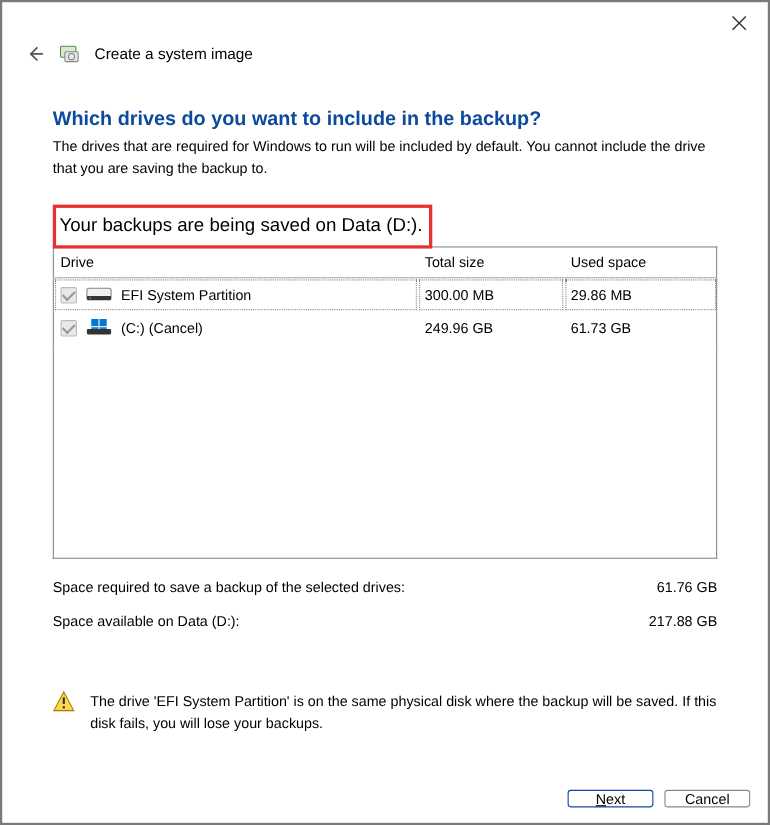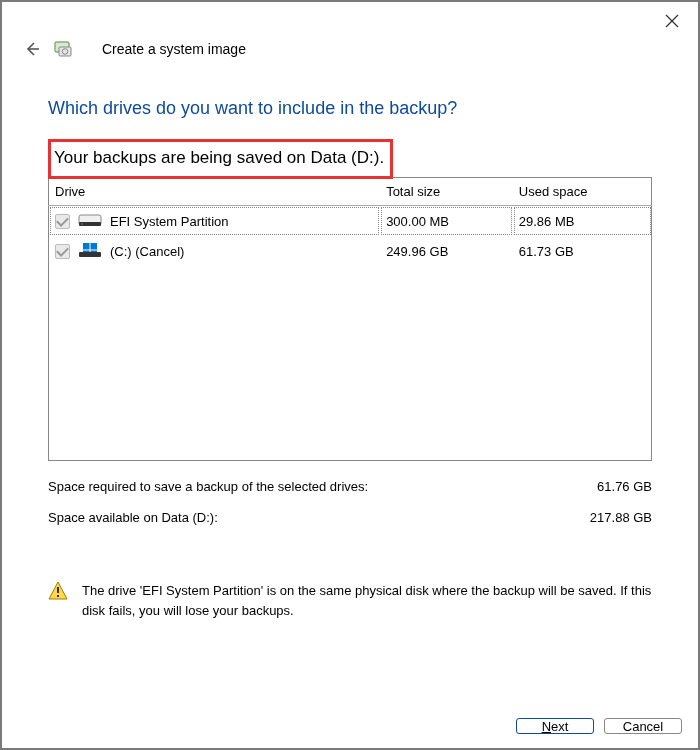--- a/index.html
+++ b/index.html
@@ -47,31 +47,30 @@
       height: 16px;
       cursor: pointer;
     }
     .header-icon {
       width: 18px;
       height: 18px;
     }
     .header-title {
       font-size: 14px;
       color: #000;
-      margin-left: 16px;
     }
     .content {
       padding: 34px 46px 0 46px;
       flex: 1;
     }
     .question {
       font-size: 18px;
       color: #0c4a9e;
-      font-weight: 400;
-      margin-bottom: 20px;
+      font-weight: 700;
+      margin-bottom: 4px;
     }
     .desc {
       font-size: 13px;
       color: #000;
       line-height: 1.5;
       margin-bottom: 24px;
     }
     .highlight-box {
       border: 3px solid #e83232;
       padding: 2px 6px 4px 0;
@@ -207,20 +206,21 @@
     <svg class="header-icon" viewBox="0 0 18 18">
       <rect x="1" y="2" width="14" height="10" rx="1" fill="#d9e8d0" stroke="#5a8a3a" stroke-width="1"></rect>
       <rect x="5" y="7" width="12" height="9" rx="1" fill="#e6e6e6" stroke="#888" stroke-width="1"></rect>
       <circle cx="11" cy="11.5" r="2.8" fill="none" stroke="#888" stroke-width="1"></circle>
     </svg>
     <div class="header-title">Create a system image</div>
   </div>
 
   <div class="content">
     <div class="question">Which drives do you want to include in the backup?</div>
+    <div class="desc">The drives that are required for Windows to run will be included by default. You cannot include the drive that you are saving the backup to.</div>
 
     <div class="highlight-box">
       <div class="sub">Your backups are being saved on Data (D:).</div>
     </div>
 
     <table class="drive-table">
       <colgroup>
         <col class="col-drive">
           <col class="col-size">
           <col class="col-used">

